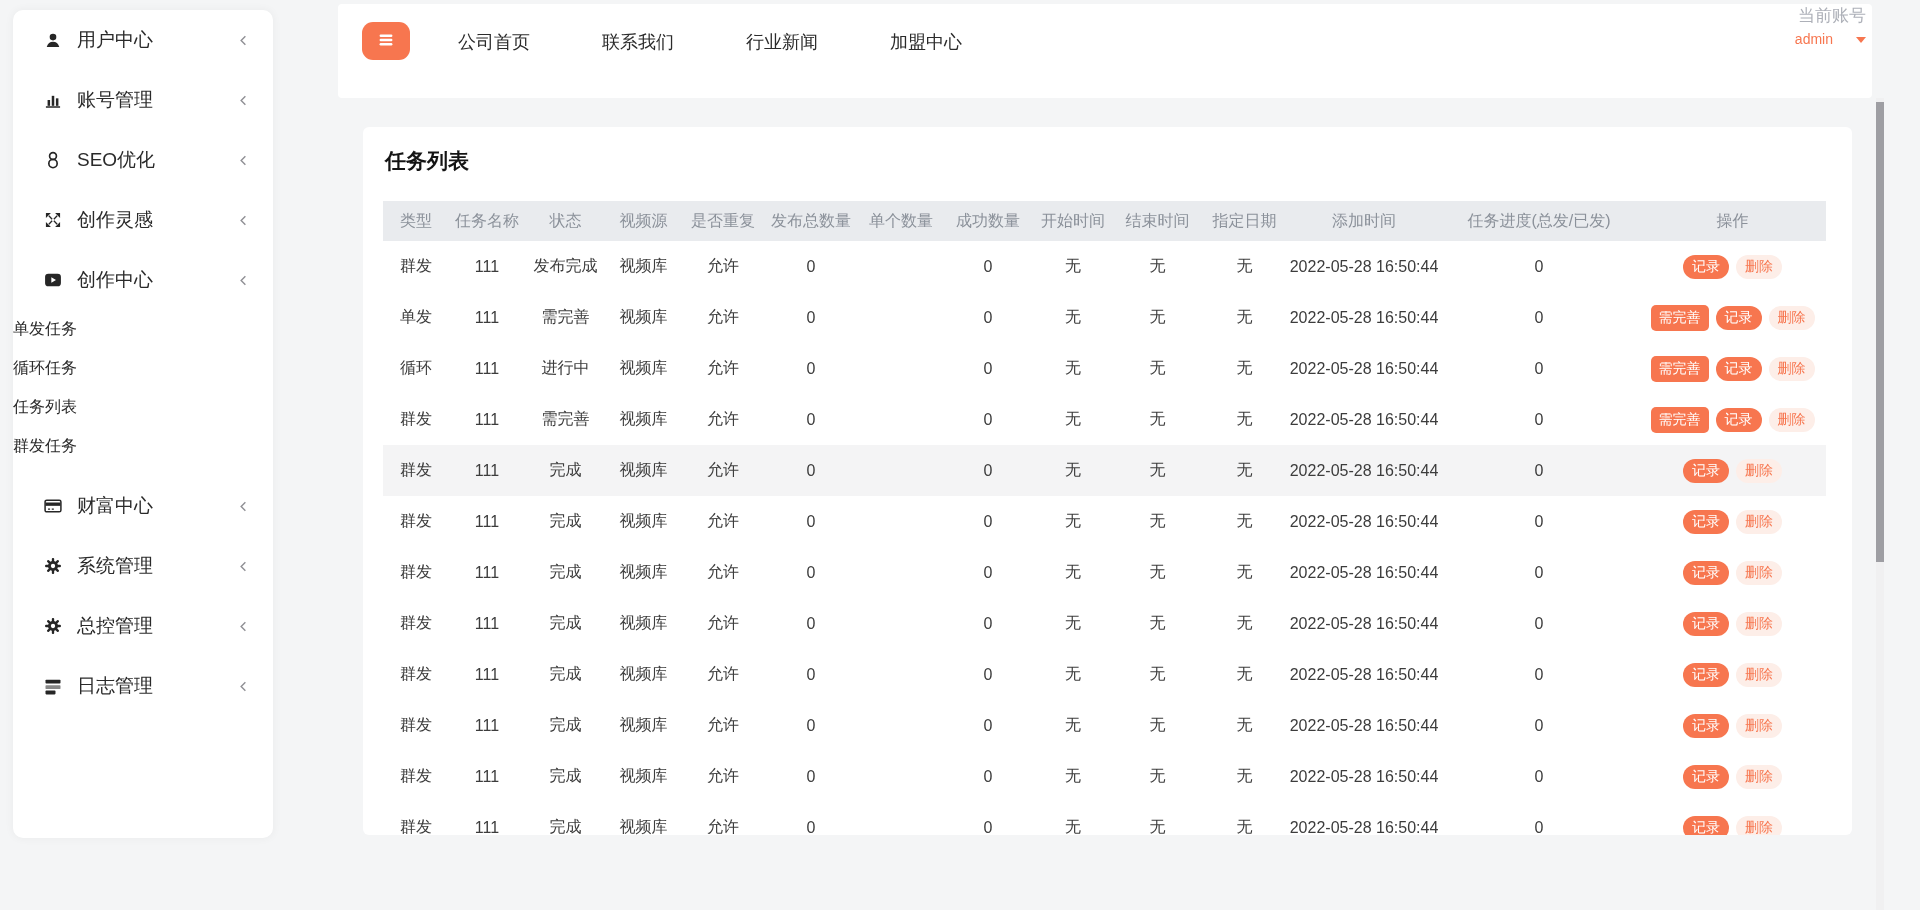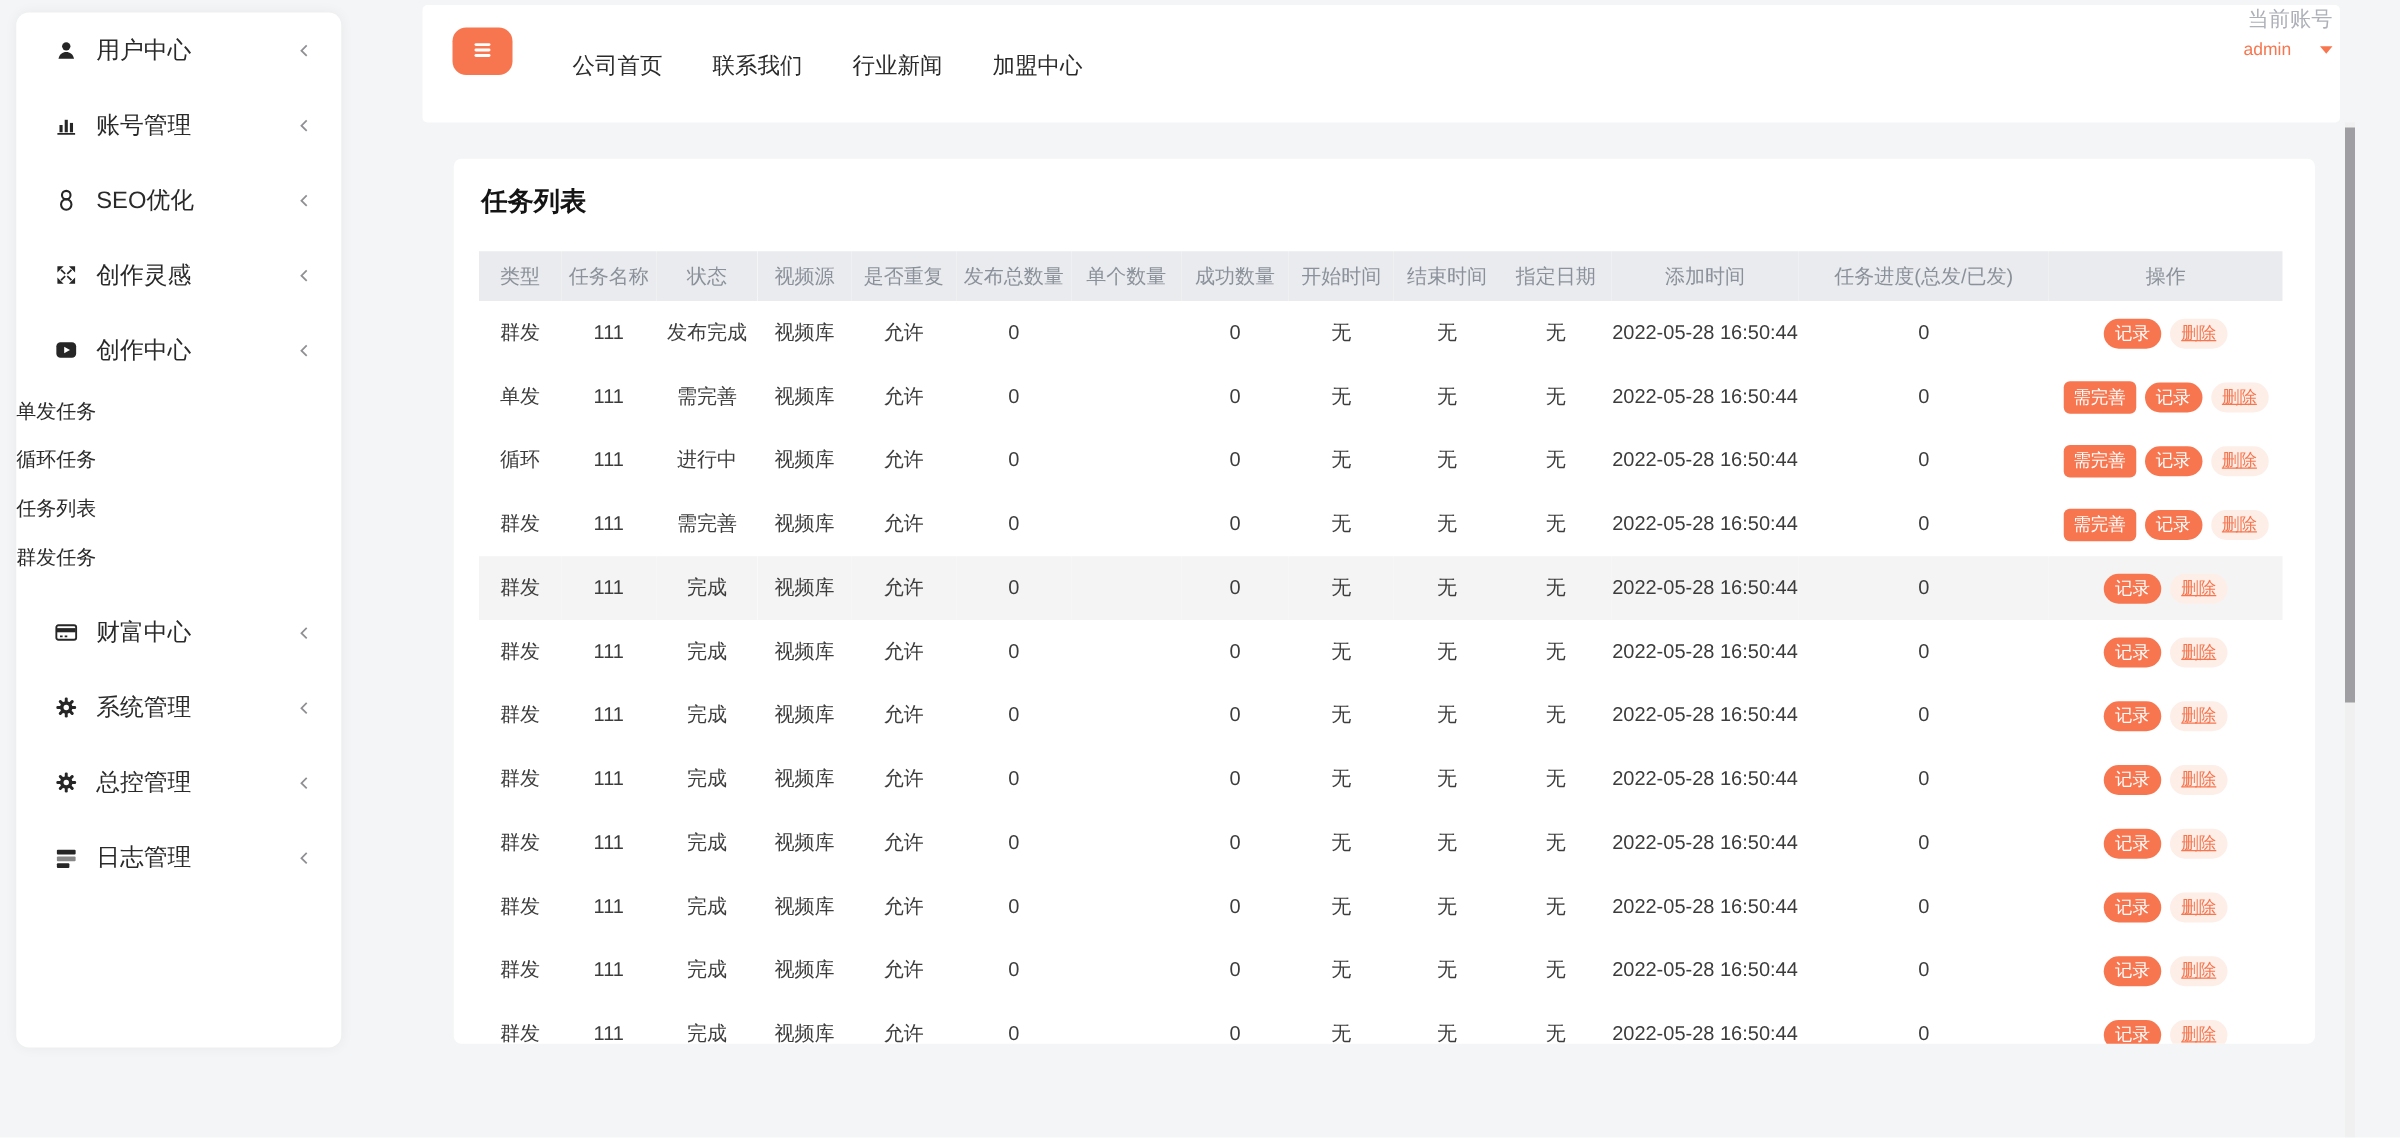--- a/index.html
+++ b/index.html
@@ -42,21 +42,21 @@
     background: #fff; border-radius: 4px;
     display: flex; align-items: flex-start;
   }
   .hamburger {
     margin: 18px 0 0 24px;
     width: 48px; height: 38px; border: none;
     border-radius: 11px; background: var(--accent);
     display: flex; align-items: center; justify-content: center;
     cursor: pointer; flex: none;
   }
-  .topnav { display: flex; margin: 36px 0 0 48px; gap: 40px; }
+  .topnav { display: flex; margin: 26px 0 0 48px; gap: 72px; }
   .topnav a { font-size: 18px; color: #2b2b2b; text-decoration: none; white-space: nowrap; }
   .account {
     margin-left: auto; padding-right: 6px;
     display: flex; flex-direction: column; align-items: flex-end; gap: 4px; justify-content: space-between;
   }
   .acc-label { color: #adb0b8; font-size: 17px; }
   .acc-name { color: var(--accent); font-size: 14px; display: flex; align-items: center; gap: 23px; cursor: pointer; }
   .caret { width: 0; height: 0; border-left: 5px solid transparent; border-right: 5px solid transparent; border-top: 6px solid var(--accent); margin-top: 2px; }
 
   
@@ -81,21 +81,21 @@
   tr.hl { background: #f4f4f5; }
 
   .actions { display: flex; align-items: center; justify-content: center; gap: 7px; }
   .btn {
     display: inline-flex; align-items: center; justify-content: center;
     border: none; cursor: pointer; font-size: 14px; font-family: inherit;
     white-space: nowrap;
   }
   .btn-record { background: var(--accent); color: #fff; height: 24px; padding: 0 9px; border-radius: 12px; }
   .btn-improve { background: var(--accent); color: #fff; height: 26px; padding: 0 8px; border-radius: 5px; }
-  .btn-delete { background: var(--accent-soft); color: var(--accent); height: 24px; padding: 0 9px; border-radius: 12px; text-decoration: underline; }
+  .btn-delete { background: var(--accent-soft); color: var(--accent); height: 24px; padding: 0 9px; border-radius: 12px; }
 
   
   .scroll-track {
     position: absolute; left: 1876px; top: 98px;
     width: 8px; height: 812px; background: #f0f0f1;
   }
   .scroll-thumb {
     position: absolute; left: 0; top: 4px;
     width: 8px; height: 460px; background: var(--thumb); cursor: pointer;
   }

